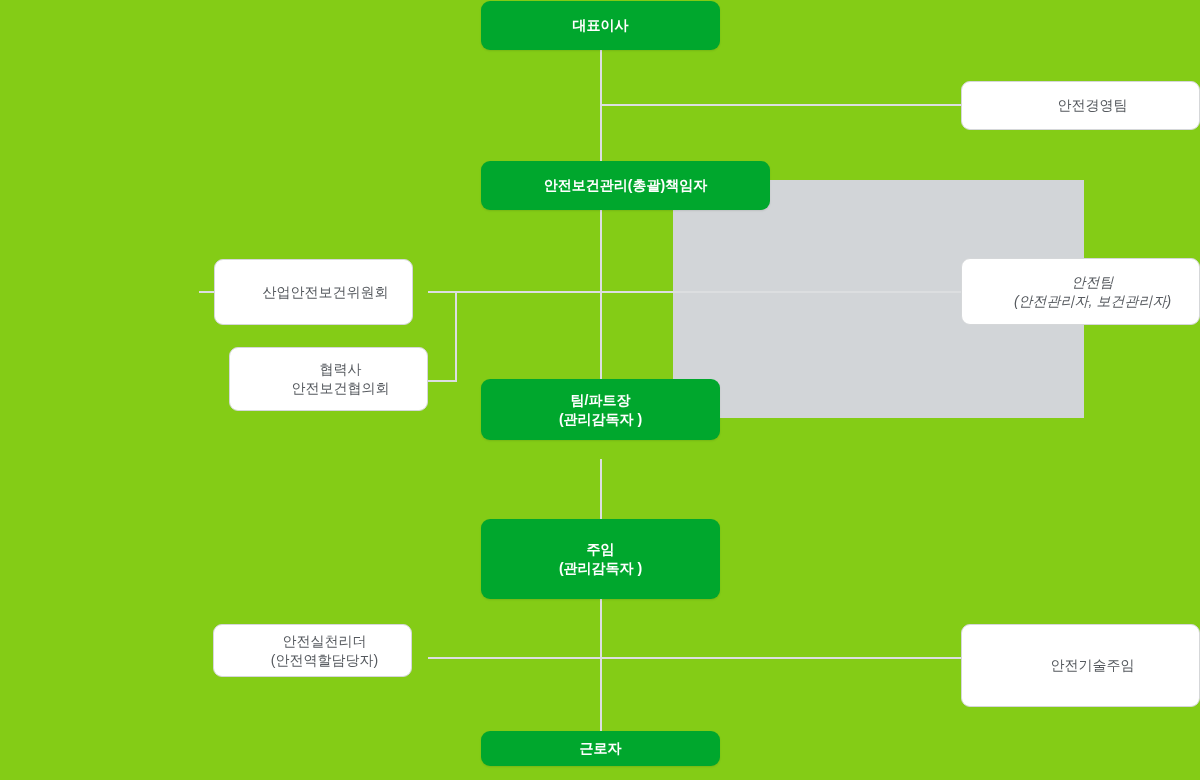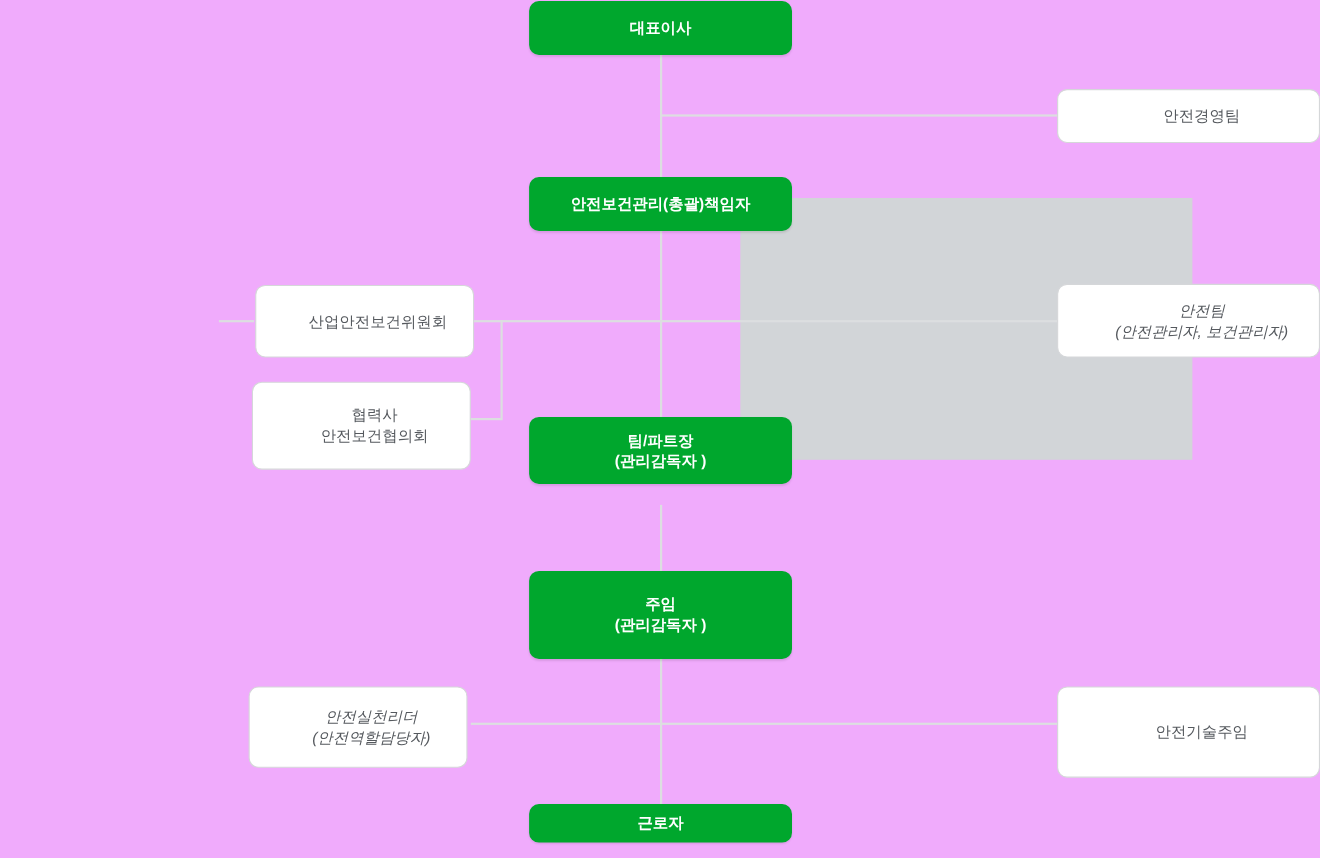--- a/index.html
+++ b/index.html
@@ -9,21 +9,21 @@
     background: #ffffff;
   }
   body {
     font-family: "Liberation Sans", "DejaVu Sans", sans-serif;
     color: #4a4f54;
   }
   #chart-canvas {
     position: relative;
     width: 1200px;
     height: 780px;
-    background: #f0abfc;
+    background: #84cc16;
     overflow: hidden;
   }
 
   
   .scope-band {
     position: absolute;
     background: #d2d5d8;
   }
 
   
@@ -82,37 +82,37 @@
   <div class="conn h" style="left:428px; top:291px; width:533px;"></div>
   <div class="conn h" style="left:428px; top:380px; width:28px;"></div>
   <div class="conn v" style="left:455px; top:291px; height:91px;"></div>
 
   <div class="conn h" style="left:428px; top:657px; width:533px;"></div>
 
   <div class="node green" style="left:481px; top:1px;   width:239px; height:49px;">대표이사</div>
 
   <div class="node plain" style="left:961px; top:81px;  width:239px; height:49px;">안전경영팀</div>
 
-  <div class="node green" style="left:481px; top:161px; width:239px; height:49px;">안전보건관리(총괄)책임자</div>
+  <div class="node green" style="left:481px; top:161px; width:289px; height:49px;">안전보건관리(총괄)책임자</div>
 
 
-  <div class="node plain" style="left:232px; top:259px; width:199px; height:66px;">산업안전보건위원회</div>
+  <div class="node plain" style="left:214px; top:259px; width:199px; height:66px;">산업안전보건위원회</div>
 
-  <div class="node plain" style="left:229px; top:347px; width:199px; height:80px;">협력사
+  <div class="node plain" style="left:229px; top:347px; width:199px; height:64px;">협력사
 안전보건협의회</div>
 
   <div class="node plain" style="left:961px; top:258px; width:239px; height:67px;font-style:italic;">안전팀
 (안전관리자, 보건관리자)</div>
 
   <div class="node green" style="left:481px; top:379px; width:239px; height:61px;">팀/파트장
 (관리감독자 )</div>
 
   <div class="node green" style="left:481px; top:519px; width:239px; height:80px;">주임
 (관리감독자 )</div>
 
-  <div class="node plain" style="left:226px; top:624px; width:199px; height:74px;font-style:italic;">안전실천리더
+  <div class="node plain" style="left:213px; top:624px; width:199px; height:53px;">안전실천리더
 (안전역할담당자)</div>
 
   <div class="node plain" style="left:961px; top:624px; width:239px; height:83px;">안전기술주임</div>
 
   <div class="node green" style="left:481px; top:731px; width:239px; height:35px;">근로자</div>
 
 </div>
 
 </body></html>

